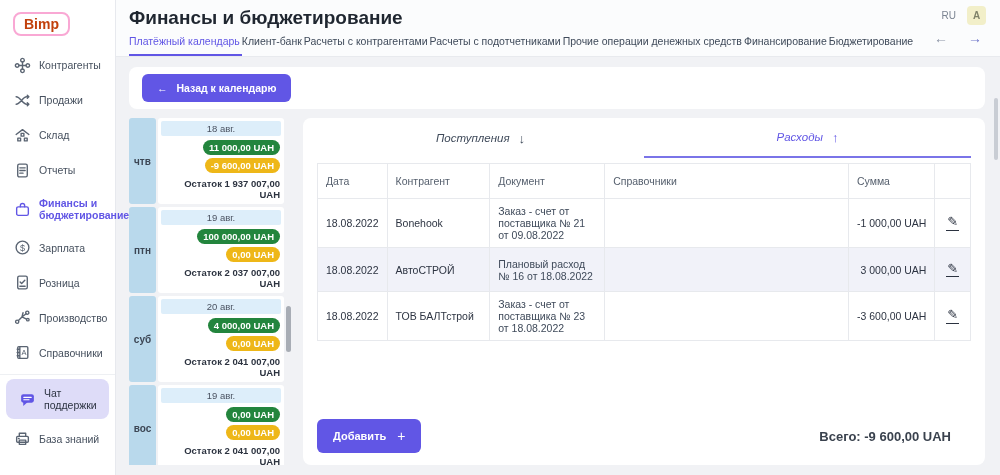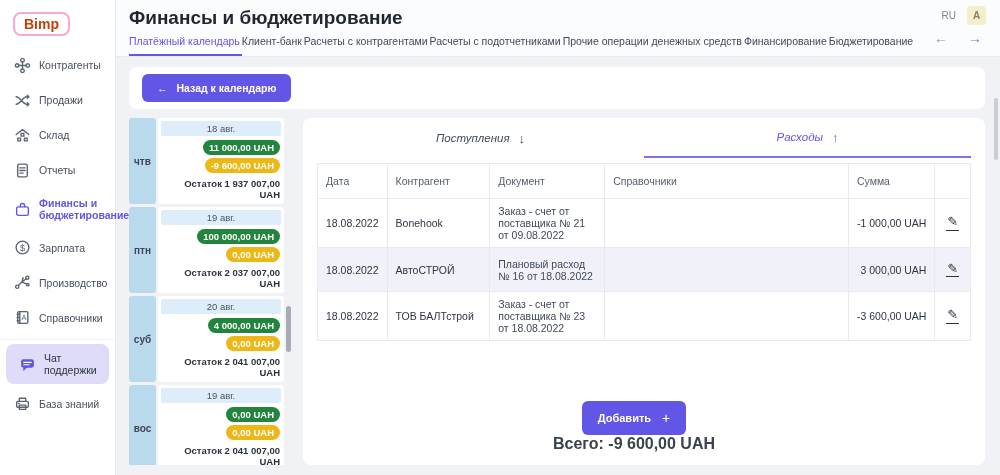--- a/index.html
+++ b/index.html
@@ -125,29 +125,29 @@
   td.c-date, td.c-amount { text-align:right; white-space:nowrap; }
   td.c-doc { color:#3f4a5a;margin-top:30px; }
   td.c-edit { text-align:center; }
   .edit-icon {
     display:inline-block; font-size:13px; color:#2b3240;
     border-bottom:1.5px solid #2b3240; padding:0 1px 0; line-height:1.1;
     cursor:pointer; font-style:normal;
   }
   .panel-footer {
     margin-top:auto; display:flex; align-items:center;
-    justify-content:space-between; padding:10px 20px 0 0;flex-direction:column;
+    justify-content:space-between; padding:10px 20px 0 0;
   }
   .add-btn {
     background:#6156e5; color:#fff; border:none; border-radius:6px;
     font-family:inherit; font-size:11px; font-weight:bold;
     padding:9px 16px; display:flex; align-items:center; gap:11px; cursor:pointer;
   }
   .add-btn .plus { font-size:14px; font-weight:normal; }
-  .total-label { font-size:16px; font-weight:bold; color:#3a424e; }
+  .total-label { font-size:13px; font-weight:bold; color:#3a424e; }
   .page-scrollbar {
     position:fixed; right:2px; top:98px; width:4px; height:62px;
     background:#c9cdd4; border-radius:2px;
   }
 </style>
 </head>
 <body>
 
 <aside class="sidebar">
   <div class="logo-box">Bimp</div>
@@ -209,20 +209,29 @@
   <div class="nav-item">
     <span class="nico">
       <svg class="ni" width="17" height="17" viewBox="0 0 16 16">
           <circle cx="8" cy="8" r="6"></circle>
           <text x="8" y="11" font-size="8.5" text-anchor="middle" fill="#5a6472" stroke="none" font-family="Liberation Sans, sans-serif">$</text>
         </svg>
     </span>
     <span>Зарплата</span>
   </div>
 
+  <div class="nav-item">
+    <span class="nico">
+      <svg class="ni" width="17" height="17" viewBox="0 0 16 16">
+          <rect x="3.5" y="2" width="9" height="12" rx="1.5"></rect>
+          <path d="M5.8 7.5 7.2 9 10.2 5.8 M5.5 11.5 10.5 11.5"></path>
+        </svg>
+    </span>
+    <span>Розница</span>
+  </div>
 
   <div class="nav-item">
     <span class="nico">
       <svg class="ni" width="17" height="17" viewBox="0 0 16 16">
           <circle cx="3" cy="12" r="1.5"></circle>
           <circle cx="12.5" cy="3.5" r="1.5"></circle>
           <circle cx="13" cy="10" r="1.2"></circle>
           <path d="M4.2 10.8 7.5 7.5 11.4 4.5 M7.5 7.5 11.8 9.5 M7.5 7.5 8.5 3.5"></path>
         </svg>
     </span>

